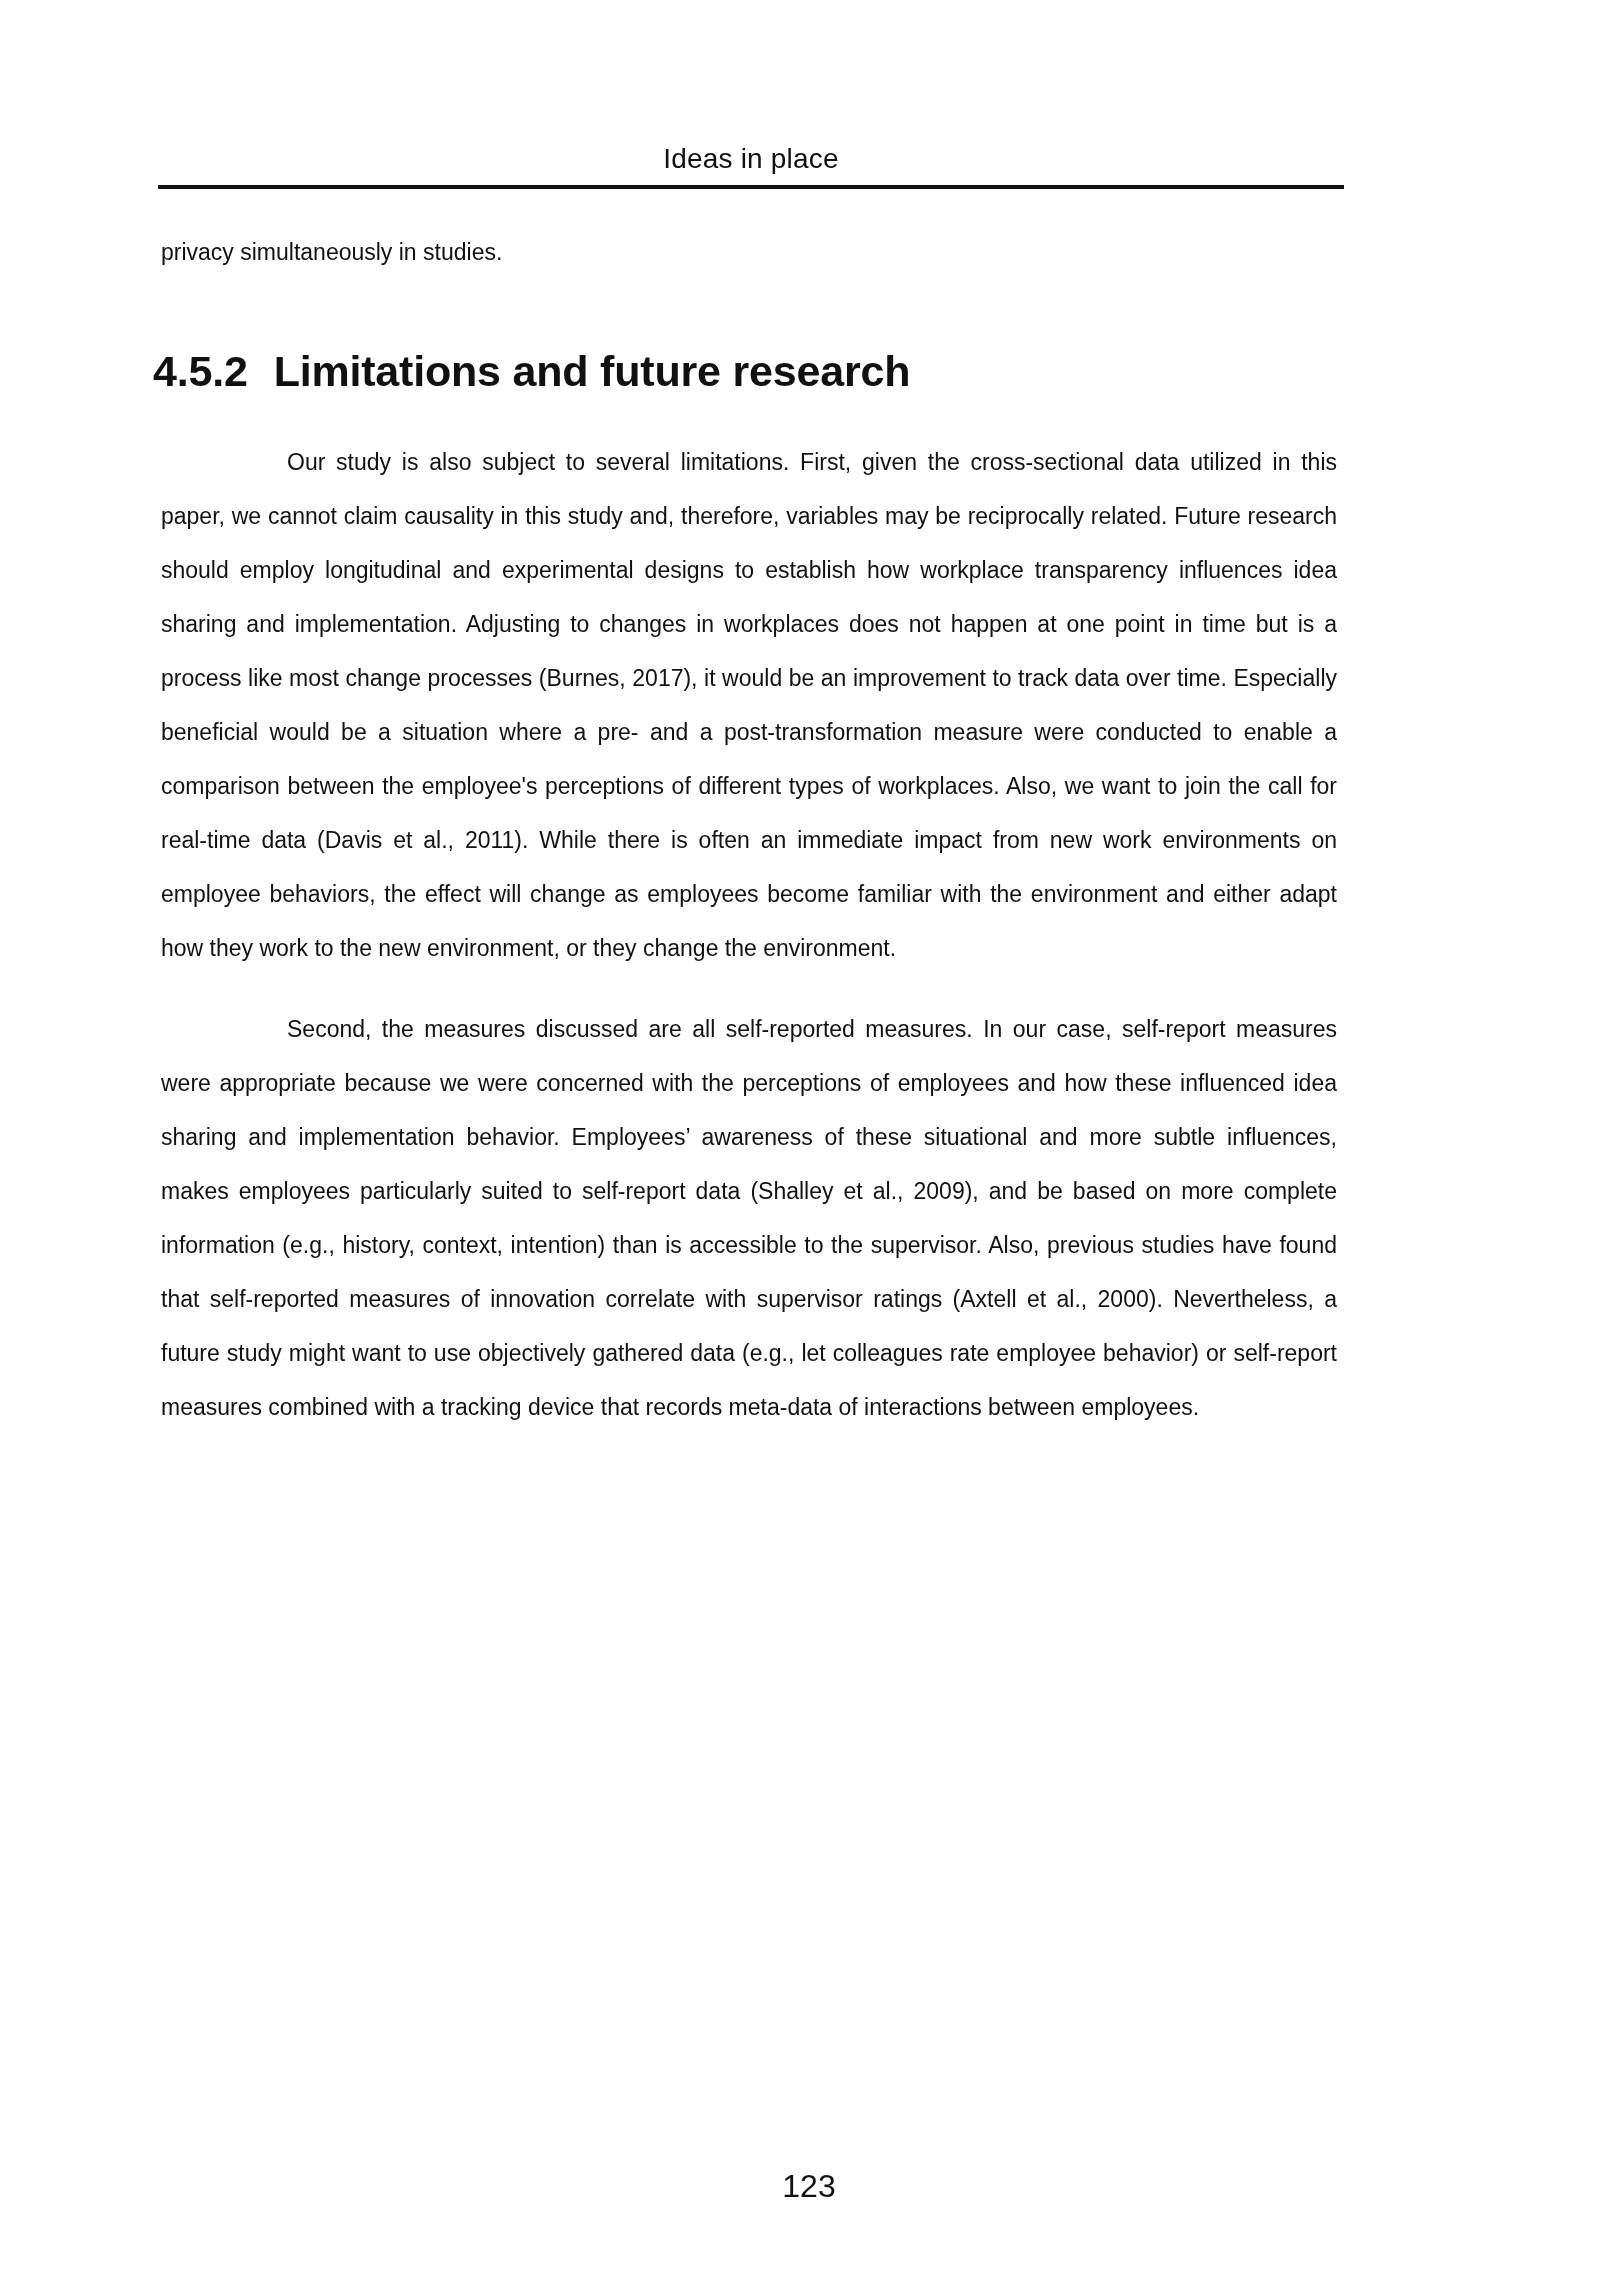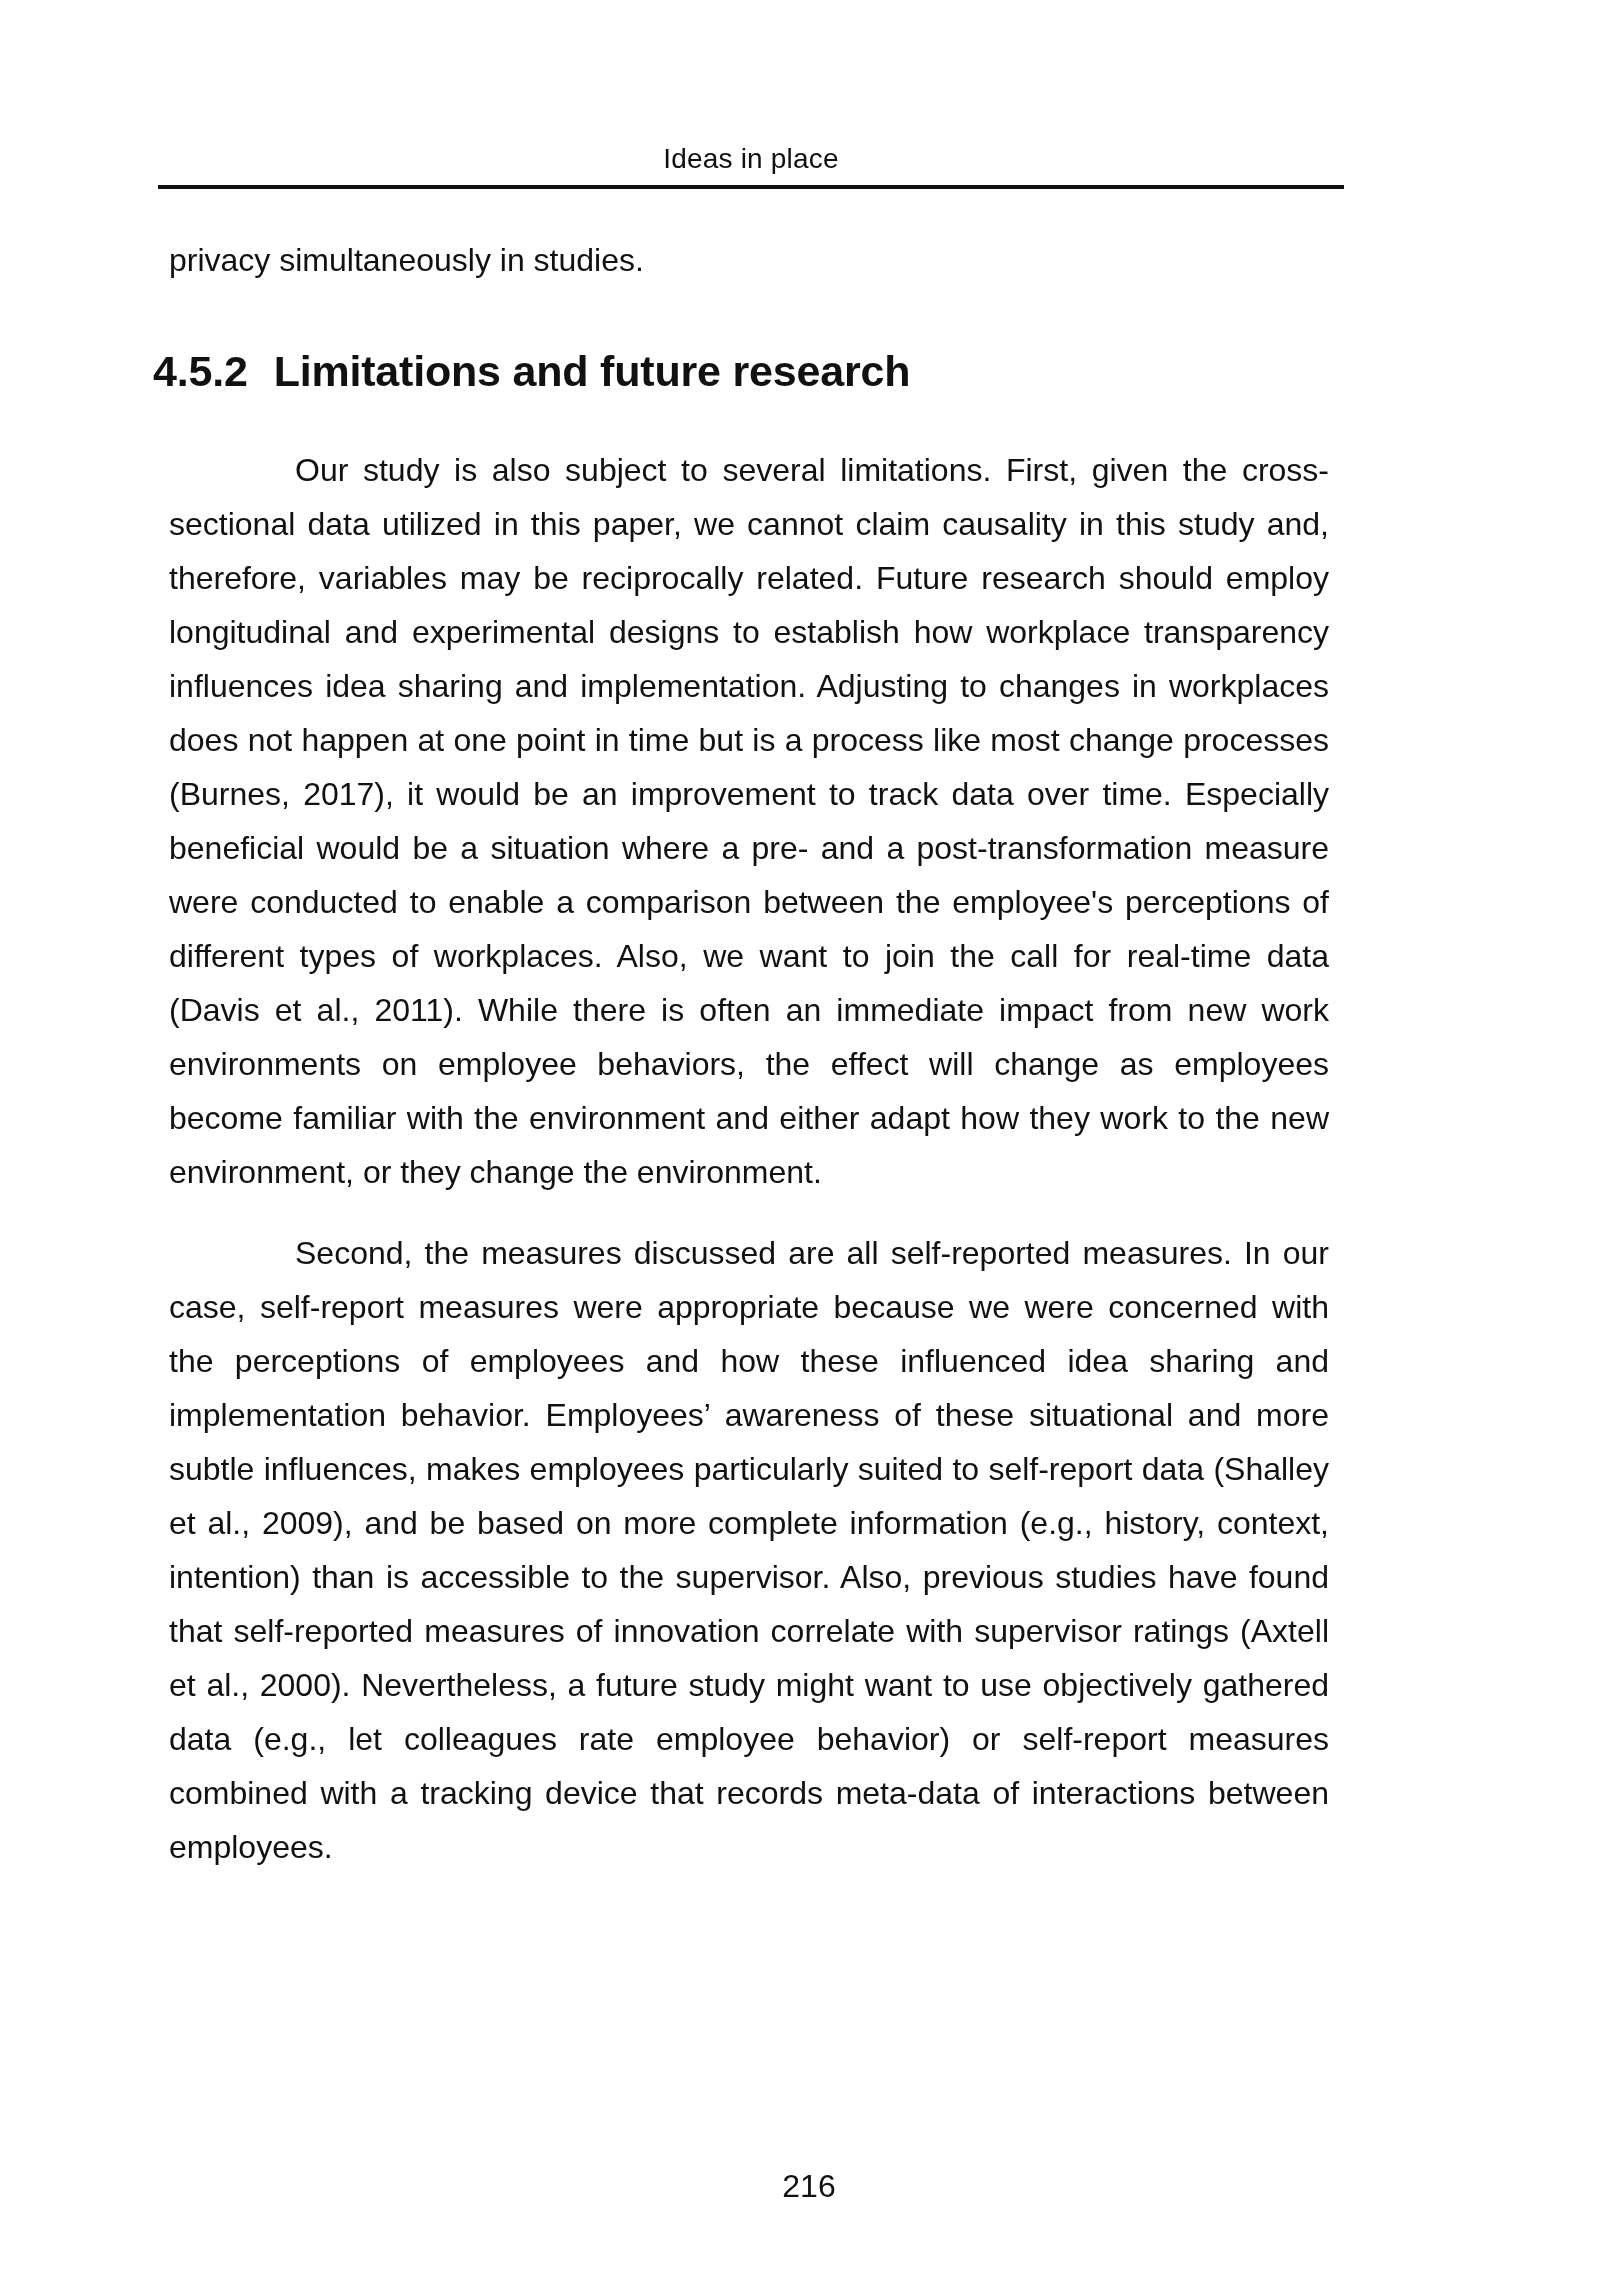--- a/index.html
+++ b/index.html
@@ -2,21 +2,21 @@
 <html style="font-size:12px"><head>
 <meta charset="utf-8">
 <style>
   html, body { margin: 0; padding: 0; background: #ffffff; }
   body { width: 1618px; height: 2284px; position: relative; overflow: hidden;
          font-family: "Liberation Sans", "DejaVu Sans", sans-serif; color: #111111; }
   .running-header { position: absolute; left: 158px; width: 1186px; top: 139px;
          text-align: center; font-size: 28px; line-height: 40px; letter-spacing: 0.2px; }
   .header-rule { position: absolute; left: 158px; width: 1186px; top: 185px; height: 3.8px; background: #111111; }
   .text-block { position: absolute; left: 161px; width: 1176px; }
-  .para { font-size: 32px; line-height: 54px; text-align: justify; margin: 8px; }
+  .para { font-size: 23px; line-height: 54px; text-align: justify; margin: 0; }
   .para.indent { text-indent: 126px; }
   .lead { top: 225px; }
   .heading { position: absolute; left: 153px; top: 345px; font-size: 43px; font-weight: bold;
          line-height: 53px; margin: 0; letter-spacing: -0.2px; }
   .heading .num { display: inline-block; margin-right: 26px; }
   .body-wrap { top: 435px; }
   .body-wrap .para + .para { margin-top: 27px; }
   .page-number { position: absolute; left: 0; width: 1618px; top: 2166px; text-align: center;
          font-size: 32px; line-height: 40px; }
 </style>
@@ -32,14 +32,14 @@
 
 <h2 class="heading">
   <span class="num">4.5.2</span><span>Limitations and future research</span>
 </h2>
 
 <div class="text-block body-wrap">
   <p class="para indent">Our study is also subject to several limitations. First, given the cross-sectional data utilized in this paper, we cannot claim causality in this study and, therefore, variables may be reciprocally related. Future research should employ longitudinal and experimental designs to establish how workplace transparency influences idea sharing and implementation. Adjusting to changes in workplaces does not happen at one point in time but is a process like most change processes (Burnes, 2017), it would be an improvement to track data over time. Especially beneficial would be a situation where a pre- and a post-transformation measure were conducted to enable a comparison between the employee's perceptions of different types of workplaces. Also, we want to join the call for real-time data (Davis et al., 2011). While there is often an immediate impact from new work environments on employee behaviors, the effect will change as employees become familiar with the environment and either adapt how they work to the new environment, or they change the environment.</p>
   <p class="para indent">Second, the measures discussed are all self-reported measures. In our case, self-report measures were appropriate because we were concerned with the perceptions of employees and how these influenced idea sharing and implementation behavior. Employees’ awareness of these situational and more subtle influences, makes employees particularly suited to self-report data (Shalley et al., 2009), and be based on more complete information (e.g., history, context, intention) than is accessible to the supervisor. Also, previous studies have found that self-reported measures of innovation correlate with supervisor ratings (Axtell et al., 2000). Nevertheless, a future study might want to use objectively gathered data (e.g., let colleagues rate employee behavior) or self-report measures combined with a tracking device that records meta-data of interactions between employees.</p>
 </div>
 
-<div class="page-number">216</div>
+<div class="page-number">123</div>
 
 
 </body></html>

